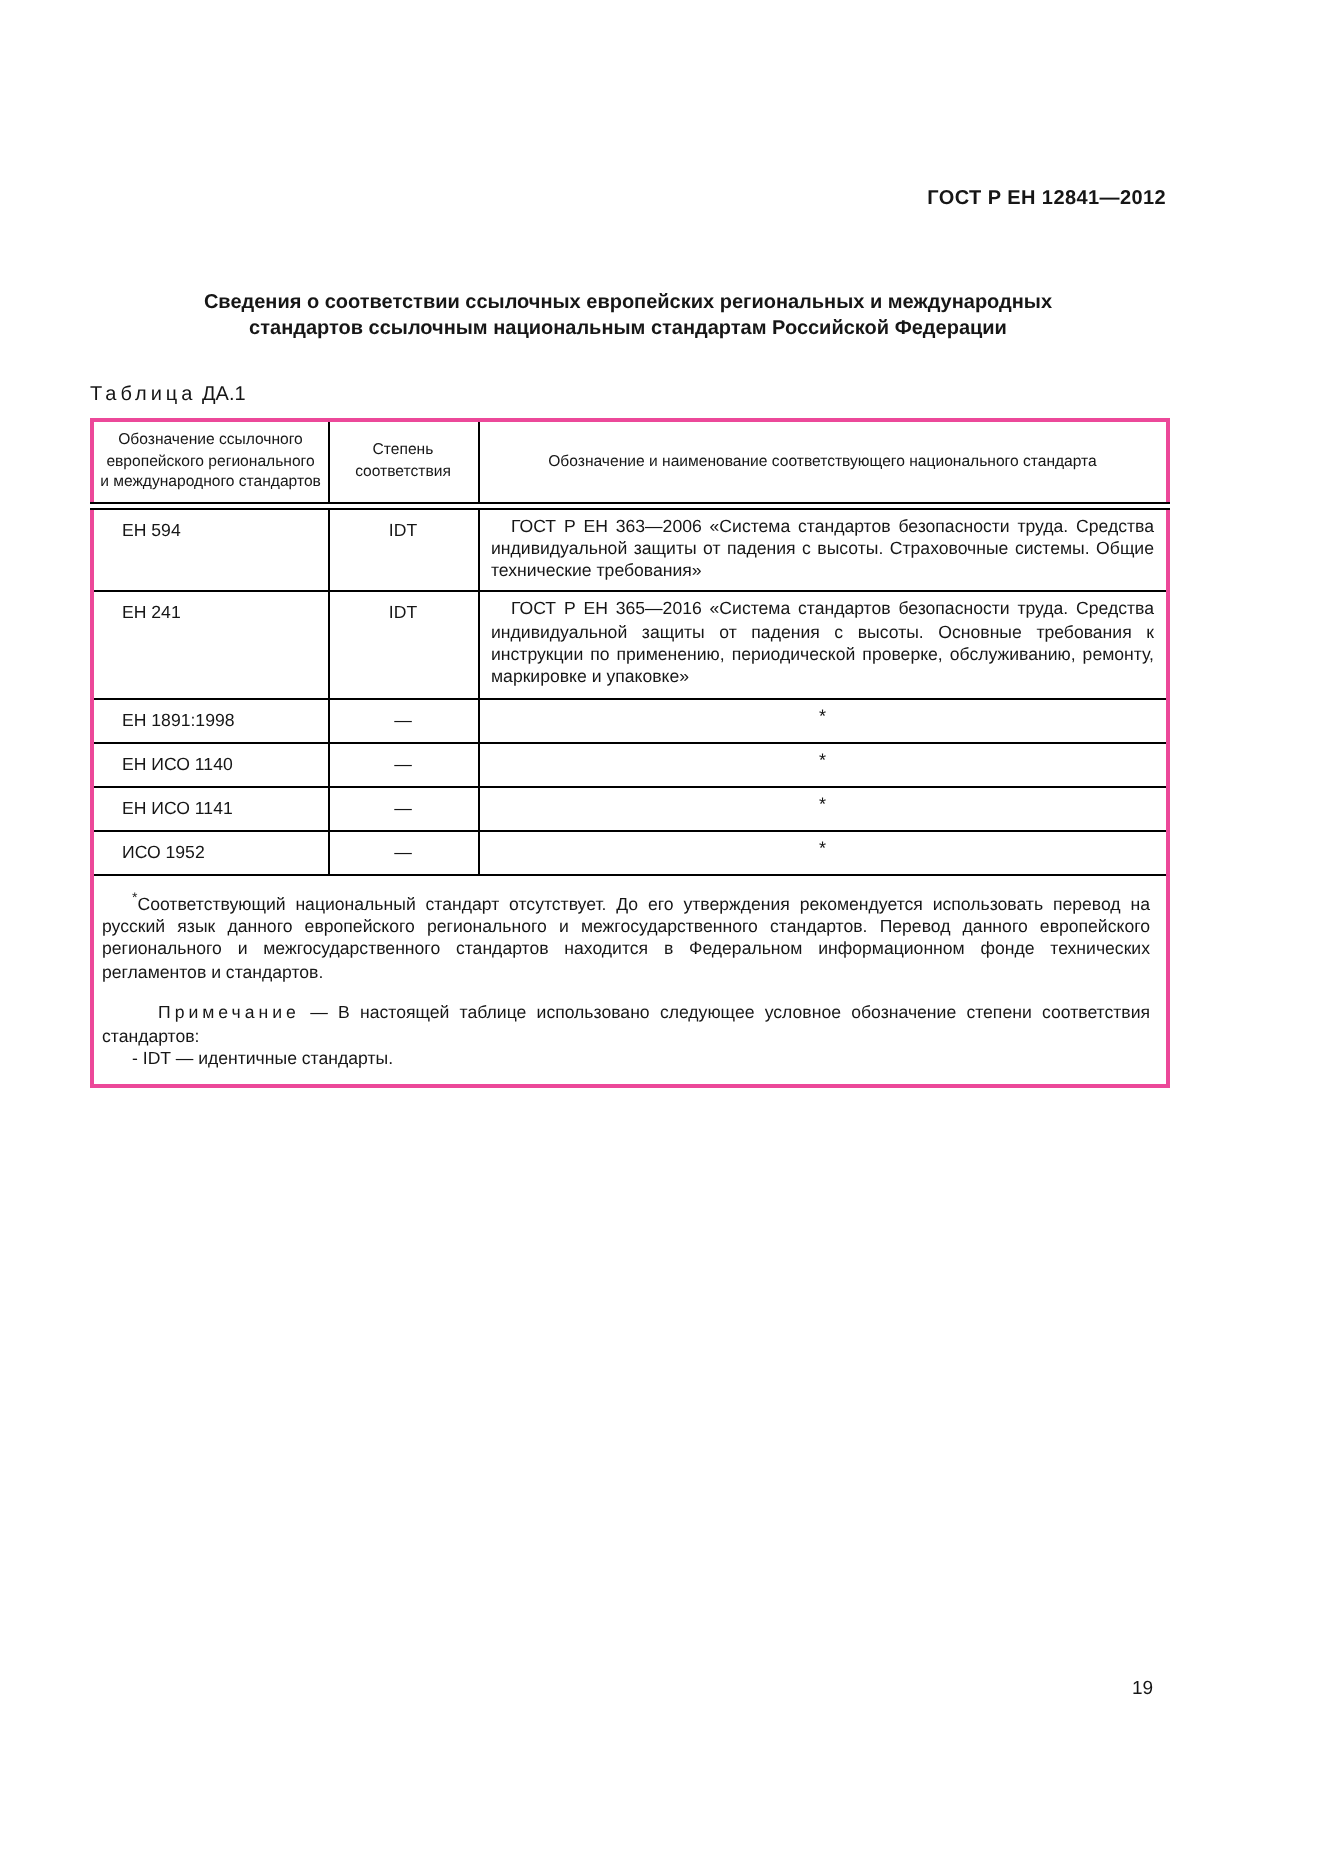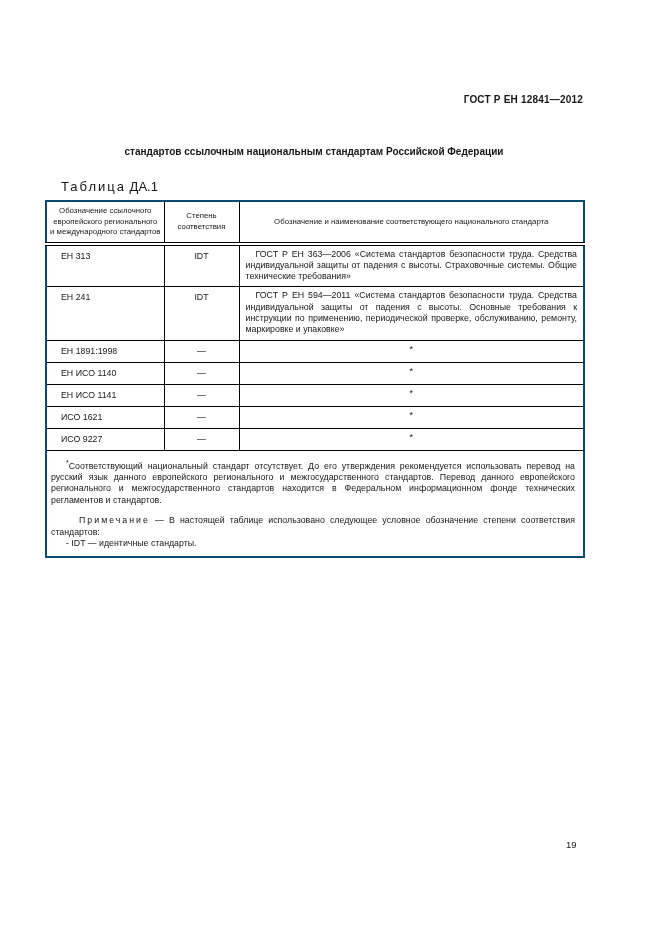--- a/index.html
+++ b/index.html
@@ -29,30 +29,29 @@
   }
   .title {
     margin-top:40px;
     text-align:center;
     font-weight:bold;
     font-size:10px;
     line-height:13px;
   }
   .caption {
     margin-top:21px;
-    font-size:13px;
-    margin-left:16px;
+    font-size:10px;
   }
   .spaced { letter-spacing:2px; }
   table.std {
     margin-top:6px;
     width:538px;
     border-collapse:collapse;
     table-layout:fixed;
-    border:2px solid #0c4a6e;
+    border:2px solid #ec4899;
   }
   table.std th, table.std td {
     border:1px solid #000;
   }
   thead th {
     border-bottom:4px double #000 !important;
     font-weight:normal;
     font-size:7.8px;
     line-height:10.5px;
     text-align:center;
@@ -99,71 +98,67 @@
 </head>
 <body>
 
 <div class="page">
   <div class="content">
 
     <div class="doc-number">ГОСТ Р ЕН 12841—2012</div>
 
 
     <div class="title">
+      <div>Сведения о соответствии ссылочных европейских региональных и международных</div>
       <div>стандартов ссылочным национальным стандартам Российской Федерации</div>
     </div>
 
     <div class="caption"><span class="spaced">Таблица</span> <span>ДА.1</span></div>
 
     <table class="std">
       <colgroup>
         <col style="width:118px">
         <col style="width:75px">
         <col style="width:345px">
       </colgroup>
       <thead>
         <tr>
           <th>Обозначение ссылочного европейского регионального и международного стандартов</th>
           <th>Степень соответствия</th>
           <th>Обозначение и наименование соответствующего национального стандарта</th>
         </tr>
       </thead>
       <tbody>
         <tr>
-          <td class="c1">ЕН 313</td>
+          <td class="c1">ЕН 594</td>
           <td class="c2">IDT</td>
           <td class="c3 just">ГОСТ Р ЕН 363—2006 «Система стандартов безопасности труда. Средства индивидуальной защиты от падения с высоты. Страховочные системы. Общие технические требования»</td>
         </tr>
         <tr>
           <td class="c1">ЕН 241</td>
           <td class="c2">IDT</td>
-          <td class="c3 just">ГОСТ Р ЕН 594—2011 «Система стандартов безопасности труда. Средства индивидуальной защиты от падения с высоты. Основные требования к инструкции по применению, периодической проверке, обслуживанию, ремонту, маркировке и упаковке»</td>
+          <td class="c3 just">ГОСТ Р ЕН 365—2016 «Система стандартов безопасности труда. Средства индивидуальной защиты от падения с высоты. Основные требования к инструкции по применению, периодической проверке, обслуживанию, ремонту, маркировке и упаковке»</td>
         </tr>
         <tr>
           <td class="c1">ЕН 1891:1998</td>
           <td class="c2">—</td>
           <td class="c3 star">*</td>
         </tr>
         <tr>
           <td class="c1">ЕН ИСО 1140</td>
           <td class="c2">—</td>
           <td class="c3 star">*</td>
         </tr>
         <tr>
           <td class="c1">ЕН ИСО 1141</td>
           <td class="c2">—</td>
           <td class="c3 star">*</td>
         </tr>
         <tr>
-          <td class="c1">ИСО 1621</td>
-          <td class="c2">—</td>
-          <td class="c3 star">*</td>
-        </tr>
-        <tr>
-          <td class="c1">ИСО 9227</td>
+          <td class="c1">ИСО 1952</td>
           <td class="c2">—</td>
           <td class="c3 star">*</td>
         </tr>
       </tbody>
       <tfoot>
         <tr>
           <td class="footcell" colspan="3">
             <p class="footnote"><sup>*</sup><span>Соответствующий национальный стандарт отсутствует. До его утверждения рекомендуется использовать перевод на русский язык данного европейского регионального и межгосударственного стандартов. Перевод данного европейского регионального и межгосударственного стандартов находится в Федеральном информационном фонде технических регламентов и стандартов.</span></p>
             <p class="note"><span class="spaced">Примечание</span> <span>— В настоящей таблице использовано следующее условное обозначение степени соответствия стандартов:</span></p>
             <p class="note-item">- IDT — идентичные стандарты.</p>

